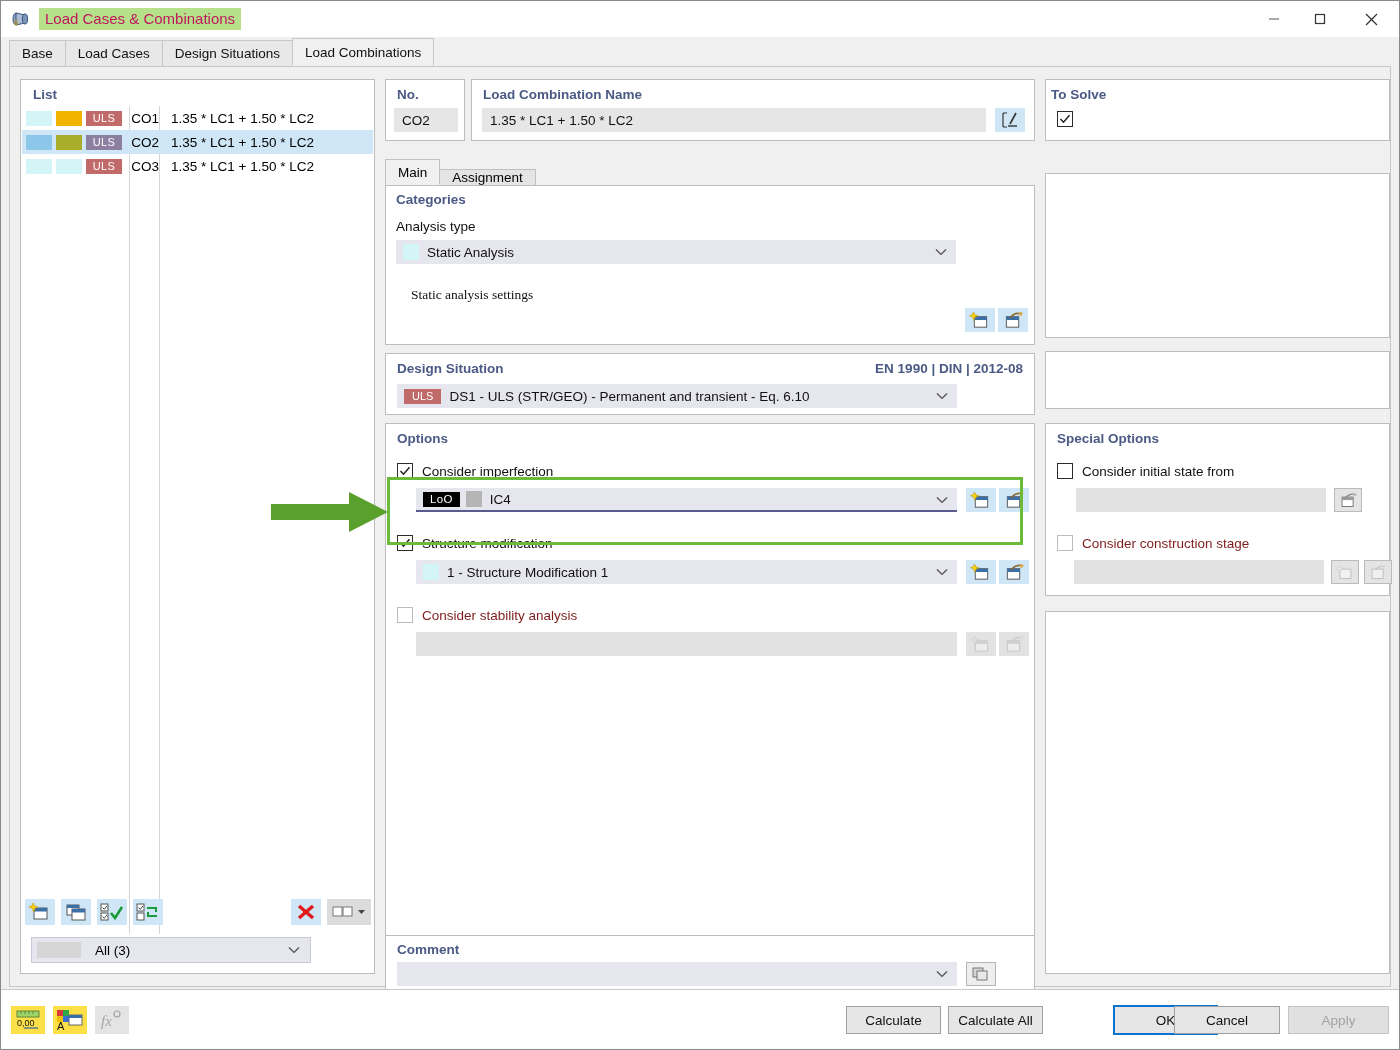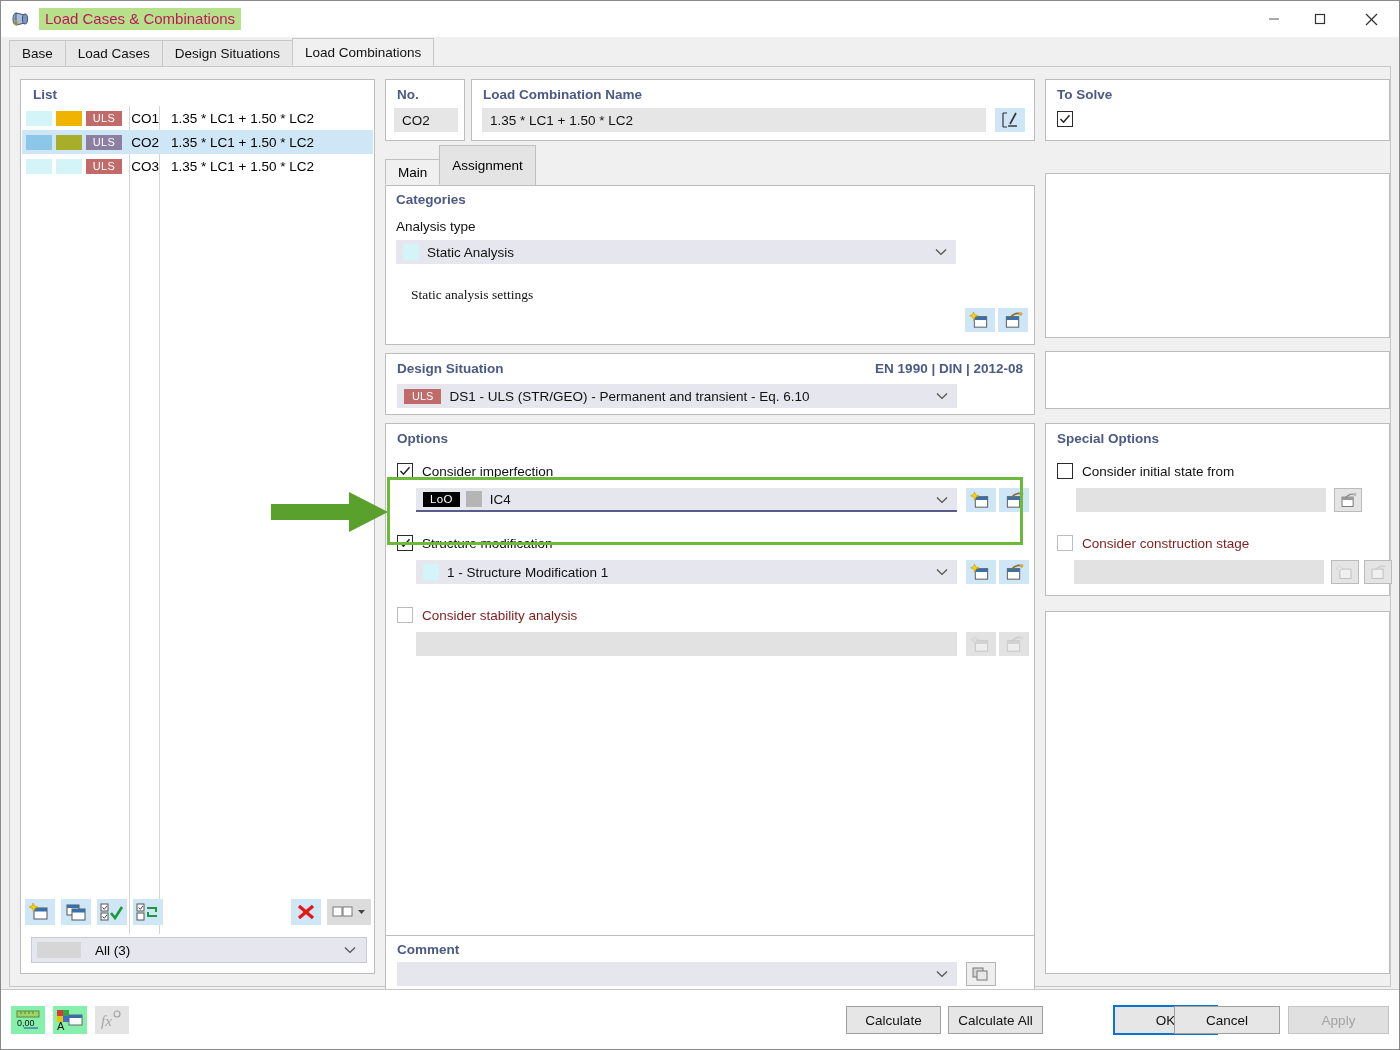--- a/index.html
+++ b/index.html
@@ -102,21 +102,21 @@
   }
   .ticon {
     width: 30px; height: 26px; background: #cfe6f7;
     display: flex; align-items: center; justify-content: center;
   }
   .split-btn {
     width: 44px; height: 26px; background: #dcdcdc;
     display: flex; align-items: center; justify-content: center; gap: 3px;
   }
   .list-filter {
-    position: absolute; left: 10px; bottom: 10px; width: 336px; height: 26px;
+    position: absolute; left: 10px; bottom: 10px; width: 280px; height: 26px;
     background: #e6e6ef; border: 1px solid #c8c8d8;
     display: flex; align-items: center; font-size: 13.5px;
   }
   .filter-sw { width: 44px; height: 16px; background: #d6d6d6; margin-left: 5px; }
   .filter-label { margin-left: 14px; }
   .chev { margin-left: auto; margin-right: 10px; color: #555; font-size: 11px; }
 
   
   .mid { position: absolute; left: 375px; top: 12px; width: 650px; height: 895px; }
 
@@ -137,21 +137,21 @@
     position: absolute; width: 30px; height: 24px; background: #cfe6f7;
     display: flex; align-items: center; justify-content: center;
   }
 
   
   .inner-tabs {
     position: absolute; top: 80px; left: 0; width: 650px; height: 26px;
     display: flex; align-items: flex-end;
   }
   .inner-tabs .itab {
-    height: 40px; padding: 0 12px; display: flex; align-items: center;
+    height: 16px; padding: 0 12px; display: flex; align-items: center;
     background: #e4e4e4; border: 1px solid #c0c0c0; border-bottom: none;
     font-size: 13.5px; margin-right: -1px;
   }
   .inner-tabs .itab.active { background: #f0f0f0; height: 26px; border-bottom: 1px solid #f0f0f0; z-index: 3; }
 
   .panel {
     position: absolute; left: 0; width: 650px;
     background: #ffffff; border: 1px solid #bdbdbd;
   }
   .sect-head {
@@ -208,21 +208,21 @@
     background: #ffffff; border-top: 1px solid #c8c8c8;
   }
   .bbtn {
     position: absolute; height: 28px; border: 1px solid #a0a0a0;
     background: #e6e6e6; display: flex; align-items: center; justify-content: center;
     font-size: 13.5px; color: #111;
   }
   .bbtn.primary { border: 2px solid #0a74d0; background: #e6e6e6; }
   .bbtn.dis { color: #a3a3a3; background: #e0e0e0; border-color: #c4c4c4; }
   .lbtn {
-    position: absolute; width: 34px; height: 28px; background: #86efac;
+    position: absolute; width: 34px; height: 28px; background: #fde047;
     display: flex; align-items: center; justify-content: center;
   }
   .lbtn.dis { background: #e4e4e4; }
 </style>
 </head>
 <body>
 
 <div class="window">
 
   <div class="titlebar">
@@ -557,21 +557,21 @@
             <rect x="1" y="2" width="10" height="9" fill="#d6d6d6" stroke="#777" stroke-width="1"></rect>
             <rect x="5" y="5" width="10" height="9" fill="#e8e8e8" stroke="#777" stroke-width="1"></rect>
           </svg>
         </div>
       </div>
     </div>
 
     <div class="right">
 
       <div style="position:absolute;left:0;top:0;width:345px;height:62px;background:#fff;border:1px solid #bdbdbd;">
-        <div class="sect-head" style="position:absolute;left:11px;top:7px;text-align:center;">To Solve</div>
+        <div class="sect-head" style="position:absolute;left:5px;top:7px;text-align:center;">To Solve</div>
         <span class="cb" style="position:absolute;left:11px;top:31px;">
           <svg width="12" height="12" viewBox="0 0 12 12">
               <path d="M1.5 6 L4.5 9.2 L10.5 2.2" fill="none" stroke="#222" stroke-width="1.5"></path>
             </svg>
         </span>
       </div>
 
       <div style="position:absolute;left:0;top:94px;width:345px;height:165px;background:#fff;border:1px solid #bdbdbd;"></div>
 
       <div style="position:absolute;left:0;top:272px;width:345px;height:58px;background:#fff;border:1px solid #bdbdbd;"></div>

